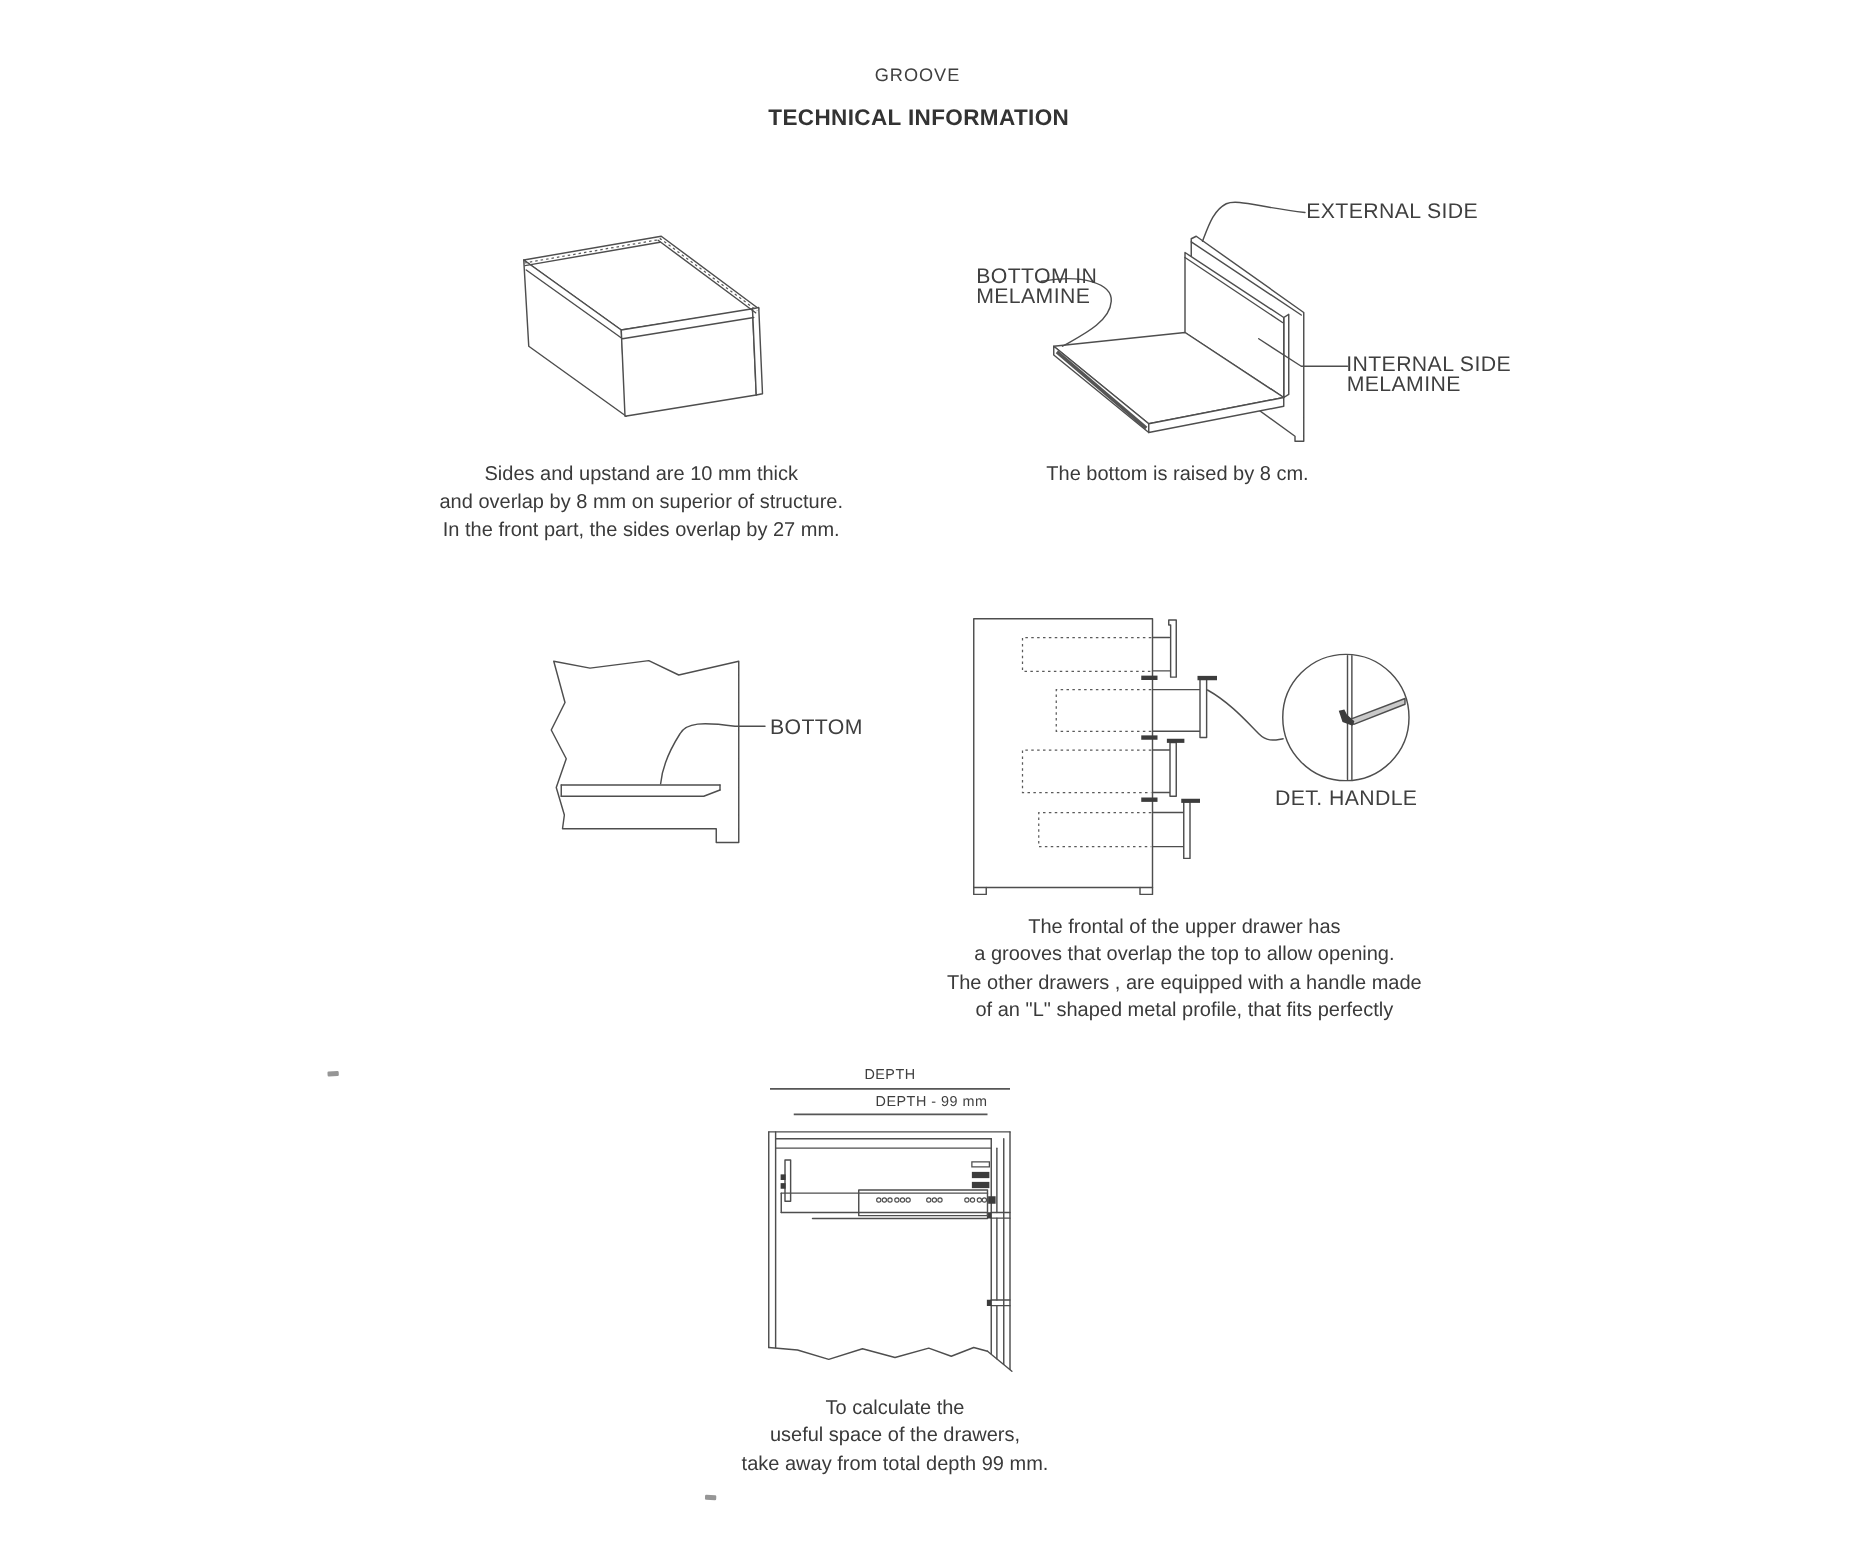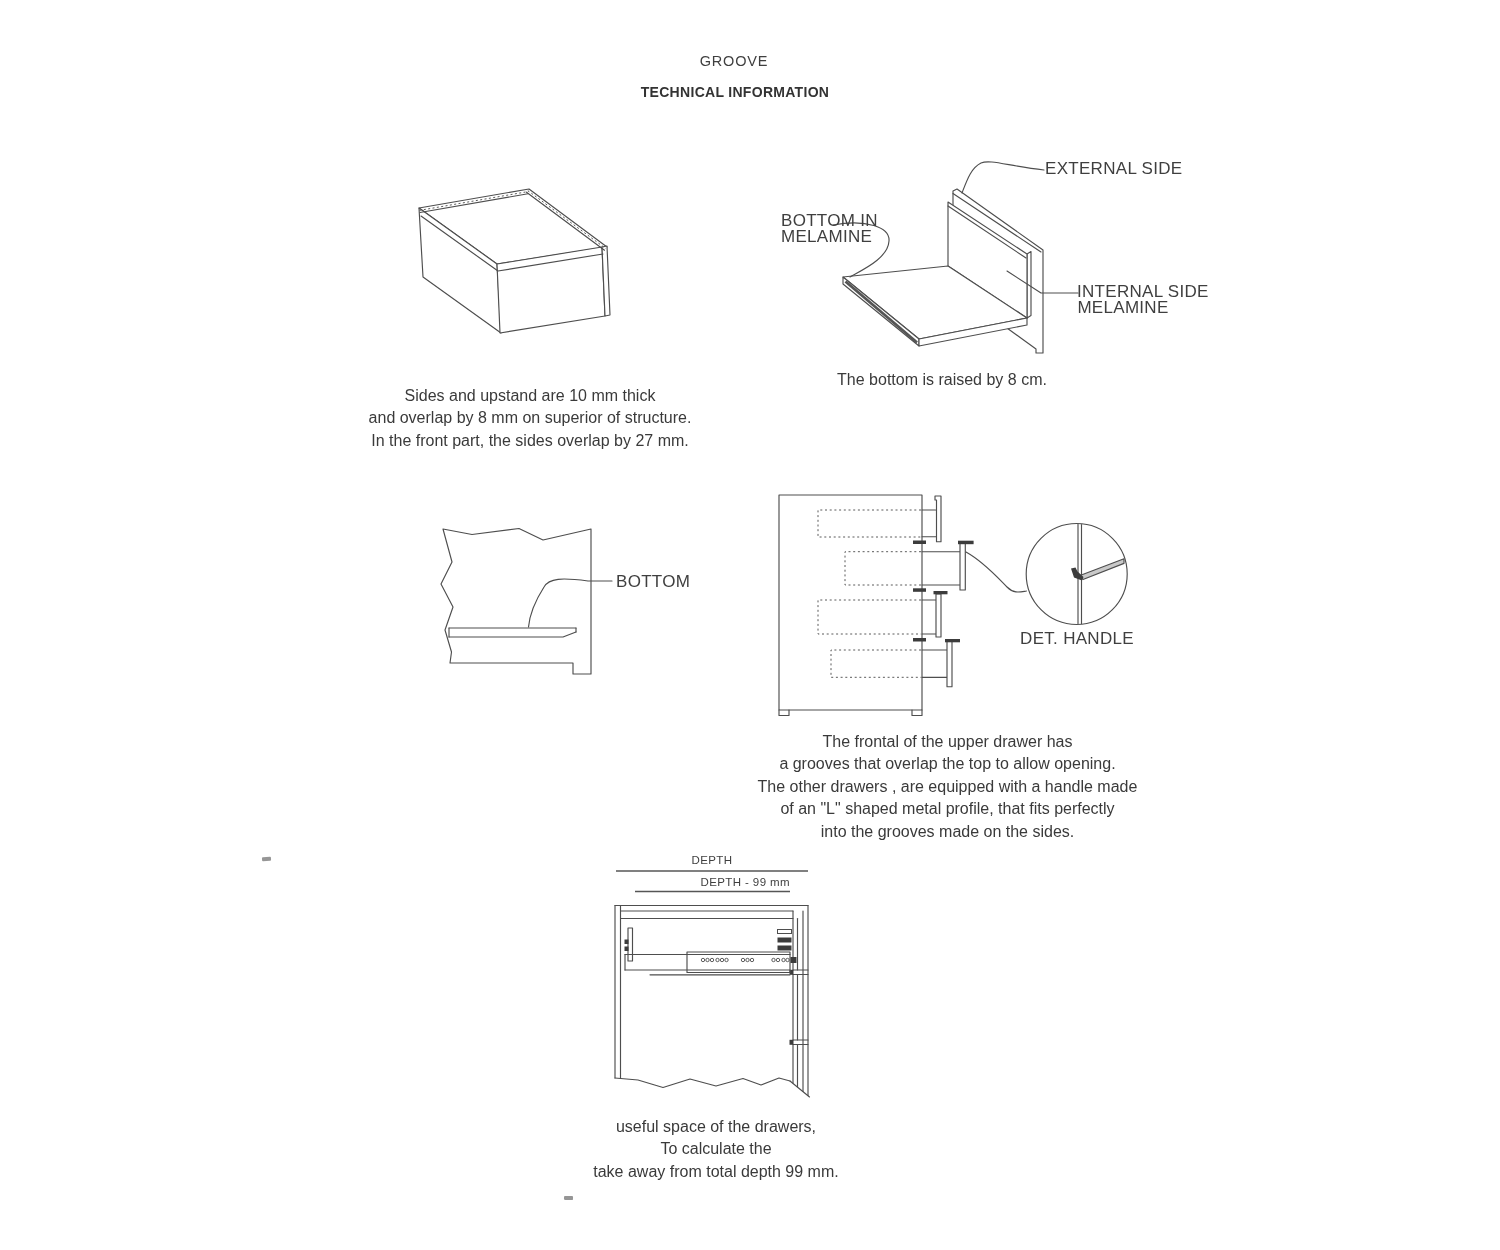--- a/index.html
+++ b/index.html
@@ -1,20 +1,20 @@
 <!DOCTYPE html>
 <html><head>
 <meta charset="utf-8">
 <style>
   html,body{margin:0;padding:0;background:#fff;}
   .page{position:relative;width:1500px;height:1250px;background:#ffffff;
         font-family:"Liberation Sans", sans-serif;color:#383838;overflow:hidden;border-radius:24px;}
   .abs{position:absolute;}
   .brand{font-size:14.5px;letter-spacing:0.8px;color:#3f3f3f;text-align:center;}
-  .title{font-size:14px;font-weight:bold;letter-spacing:0.3px;color:#333;text-align:center;}
+  .title{font-size:18px;font-weight:bold;letter-spacing:0.3px;color:#333;text-align:center;}
   .caption{text-align:center;font-size:16px;line-height:22.4px;color:#3a3a3a;}
   .lbl{font-size:17px;color:#3f3f3f;letter-spacing:0.3px;line-height:16px;white-space:nowrap;}
   .lbl.center{text-align:center;}
   .dim{font-size:11.5px;color:#3f3f3f;letter-spacing:0.4px;text-align:center;white-space:nowrap;}
   svg.fig{position:absolute;overflow:visible;}
   .ln{fill:none;stroke:#4e4e4e;stroke-width:1.15;stroke-linejoin:round;stroke-linecap:round;}
   .fw{fill:#ffffff;stroke:#4e4e4e;stroke-width:1.15;stroke-linejoin:round;}
   .dk{fill:#3c3c3c;stroke:none;}
   .dot{fill:none;stroke:#5a5a5a;stroke-width:1;stroke-dasharray:2,2.7;}
   .hatch{fill:none;stroke:#5a5a5a;stroke-width:1;stroke-dasharray:2,2.4;}
@@ -36,21 +36,21 @@
     <path class="fw" d="M497,264 L602,247 L605,316 L500,333 Z"></path>
     <path class="fw" d="M602,247 L607,246 L610,315 L605,316 Z"></path>
     <g>
       <path class="ln" d="M420,212.5 L528,193.8"></path>
       <path class="hatch" d="M419.5,210.4 L528.5,191.5"></path>
       <path class="ln" d="M526.5,192.2 L604.5,250.2"></path>
       <path class="hatch" d="M527.8,190.6 L605.8,248.6"></path>
     </g>
     <path class="ln" d="M421,216 L498,271 L603,254"></path>
   </svg>
-  <div class="abs caption" style="left:340px;top:369px;width:380px;margin-top:16px;">
+  <div class="abs caption" style="left:323px;top:369px;width:380px;">
     <div>Sides and upstand are 10 mm thick</div>
     <div>and overlap by 8 mm on superior of structure.</div>
     <div>In the front part, the sides overlap by 27 mm.</div>
   </div>
 
   <svg class="fig" style="left:750px;top:150px;" width="430" height="225" viewBox="750 150 430 225">
     <path class="fw" d="M953,191 L957,189 L1043,250 L1043,353 L1036,353 L1036,349 L953,289 Z"></path>
     <path class="ln" d="M953,193.5 L1041,252"></path>
     <path class="fw" d="M1027,254 L1031,251.5 L1031,315.5 L1027,318 Z"></path>
     <path class="fw" d="M948,202 L1027,254 L1027,318 L948,266 Z"></path>
@@ -137,21 +137,20 @@
       <path d="M1080,575.5 L1124,558.8 L1124,563.4 L1083,579.5 Z" fill="#c9c9c9" stroke="#4e4e4e" stroke-width="1.15" stroke-linejoin="round"></path>
       <path class="dk" d="M1071,568.5 L1075.5,567.5 L1077.5,571.5 L1083.5,577 L1082,580.5 L1074,577.5 Z"></path>
     </g>
   </svg>
   <div class="abs lbl center" style="left:1016px;top:631px;width:122px;">DET. HANDLE</div>
   <div class="abs caption" style="left:750px;top:731px;width:395px;">
     <div>The frontal of the upper drawer has</div>
     <div>a grooves that overlap the top to allow opening.</div>
     <div>The other drawers , are equipped with a handle made</div>
     <div>of an "L" shaped metal profile, that fits perfectly</div>
-    <div>into the grooves made on the sides.</div>
   </div>
 
   <div class="abs dim" style="left:616px;top:854px;width:192px;">DEPTH</div>
   <div class="abs dim" style="left:635px;top:876px;width:155px;text-align:right;">DEPTH - 99 mm</div>
   <svg class="fig" style="left:600px;top:852px;" width="242" height="248" viewBox="600 852 242 248">
     <g>
       <path class="dimln" d="M616,871 L808,871"></path>
       <path class="dimln" d="M635,891.5 L790,891.5"></path>
     </g>
     <g class="ln">
@@ -205,21 +204,21 @@
       <rect x="777.5" y="929.5" width="14" height="4" fill="none" stroke="#4e4e4e" stroke-width="1"></rect>
       <rect class="dk" x="777.5" y="937.5" width="14" height="5"></rect>
       <rect class="dk" x="777.5" y="945.5" width="14" height="5"></rect>
     </g>
     <g class="ln">
       <path d="M615,1078 L638,1080 L663,1087.5 L690,1079 L716,1086 L743,1078.5 L761,1085 L779,1078 L790,1081"></path>
       <path d="M790,1081 L809.5,1097"></path>
     </g>
   </svg>
   <div class="abs caption" style="left:530px;top:1116px;width:372px;">
+    <div>To calculate the</div>
     <div>useful space of the drawers,</div>
-    <div>To calculate the</div>
     <div>take away from total depth 99 mm.</div>
   </div>
 
   <div class="speck" style="left:262px;top:857px;width:9px;height:3.5px;transform:rotate(-3deg);"></div>
   <div class="speck" style="left:564px;top:1196px;width:9px;height:4px;transform:rotate(2deg);"></div>
 
 </div>
 
 </body></html>

